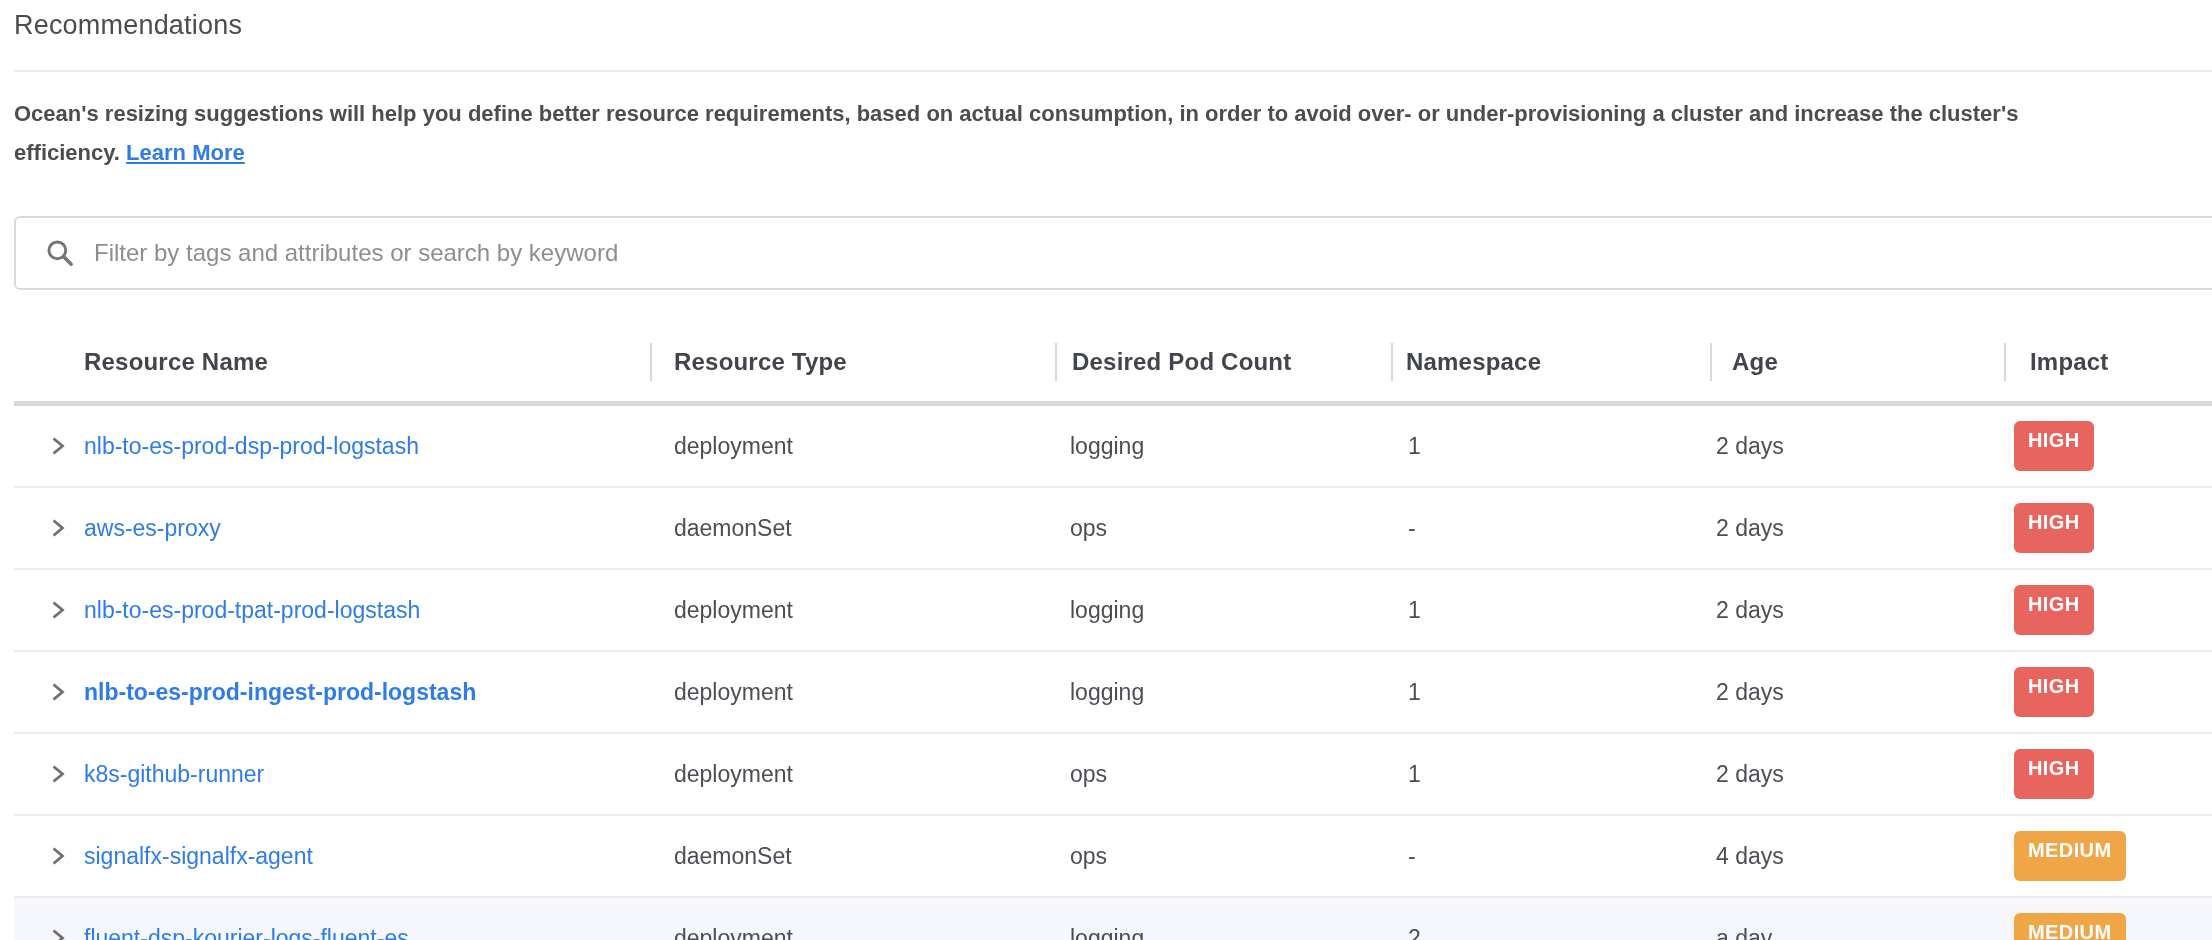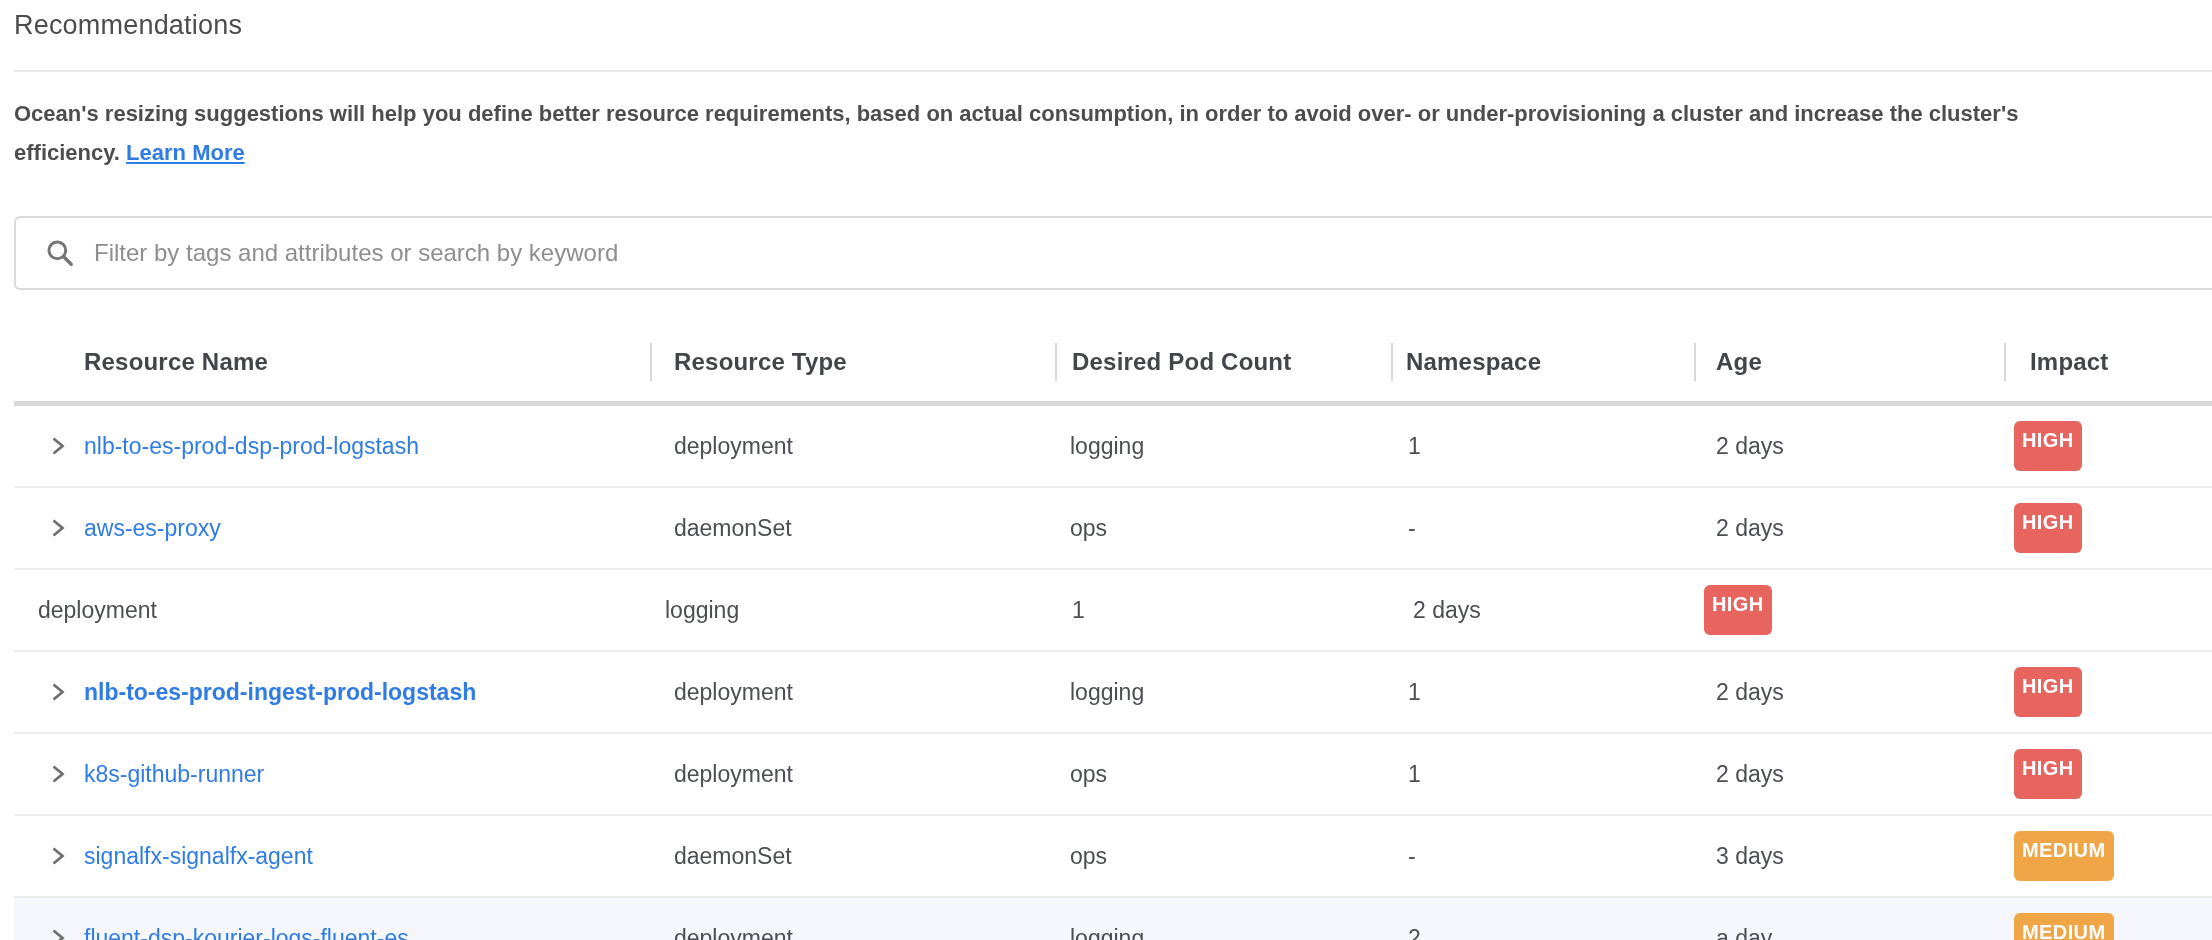--- a/index.html
+++ b/index.html
@@ -95,21 +95,21 @@
     top: 50%;
     transform: translateY(-50%);
     width: 2px;
     height: 38px;
     background: #d9d9d9;
   }
   .th-name   { padding-left: 70px; }
   .th-type   { padding-left: 24px; }
   .th-ns     { padding-left: 15px; }
   .th-pods   { padding-left: 17px; }
-  .th-age    { padding-left: 22px; }
+  .th-age    { padding-left: 22px; margin-left: 16px; }
   .th-impact { padding-left: 26px; }
 
   .trow {
     height: 80px;
     border-bottom: 2px solid #ececec;
     background: #ffffff;
   }
   .trow.highlighted { background: #f5f7fc; }
   .td {
     font-size: 23px;
@@ -138,21 +138,21 @@
     color: #2e7ce4;
     text-decoration: none;
     cursor: pointer;
   }
   .trow.highlighted .res-link { text-decoration: underline; }
 
   .badge {
     display: inline-block;
     height: 50px;
     line-height: 38px;
-    padding: 0 8px;
+    padding: 0 14px;
     border-radius: 6px;
     color: #ffffff;
     font-size: 20px;
     font-weight: 700;
     letter-spacing: 0.4px;
   }
 </style>
 </head>
 <body>
 
@@ -216,20 +216,28 @@
     <div class="td td-type">daemonSet</div>
     <div class="td td-ns">ops</div>
     <div class="td td-pods">-</div>
     <div class="td td-age">2 days</div>
     <div class="td td-impact">
       <span class="badge" style="background: rgb(232, 100, 95);">HIGH</span>
     </div>
   </div>
 
   <div class="trow">
+    <div class="td td-name">
+      <span class="chev">
+        <svg width="20" height="22" viewBox="0 0 20 22" fill="none">
+          <polyline points="5.5,3.5 14.5,11 5.5,18.5" stroke="#6f6f6f" stroke-width="2.8" fill="none"></polyline>
+        </svg>
+      </span>
+      <a class="res-link" style="color: rgb(46, 124, 228);">nlb-to-es-prod-tpat-prod-logstash</a>
+    </div>
     <div class="td td-type">deployment</div>
     <div class="td td-ns">logging</div>
     <div class="td td-pods">1</div>
     <div class="td td-age">2 days</div>
     <div class="td td-impact">
       <span class="badge" style="background: rgb(232, 100, 95);">HIGH</span>
     </div>
   </div>
 
   <div class="trow">
@@ -273,21 +281,21 @@
       <span class="chev">
         <svg width="20" height="22" viewBox="0 0 20 22" fill="none">
           <polyline points="5.5,3.5 14.5,11 5.5,18.5" stroke="#6f6f6f" stroke-width="2.8" fill="none"></polyline>
         </svg>
       </span>
       <a class="res-link" style="color: rgb(46, 124, 228);">signalfx-signalfx-agent</a>
     </div>
     <div class="td td-type">daemonSet</div>
     <div class="td td-ns">ops</div>
     <div class="td td-pods">-</div>
-    <div class="td td-age">3 days</div>
+    <div class="td td-age">4 days</div>
     <div class="td td-impact">
       <span class="badge" style="background: rgb(240, 165, 70);">MEDIUM</span>
     </div>
   </div>
 
   <div class="trow highlighted">
     <div class="td td-name">
       <span class="chev">
         <svg width="20" height="22" viewBox="0 0 20 22" fill="none">
           <polyline points="5.5,3.5 14.5,11 5.5,18.5" stroke="#6f6f6f" stroke-width="2.8" fill="none"></polyline>

